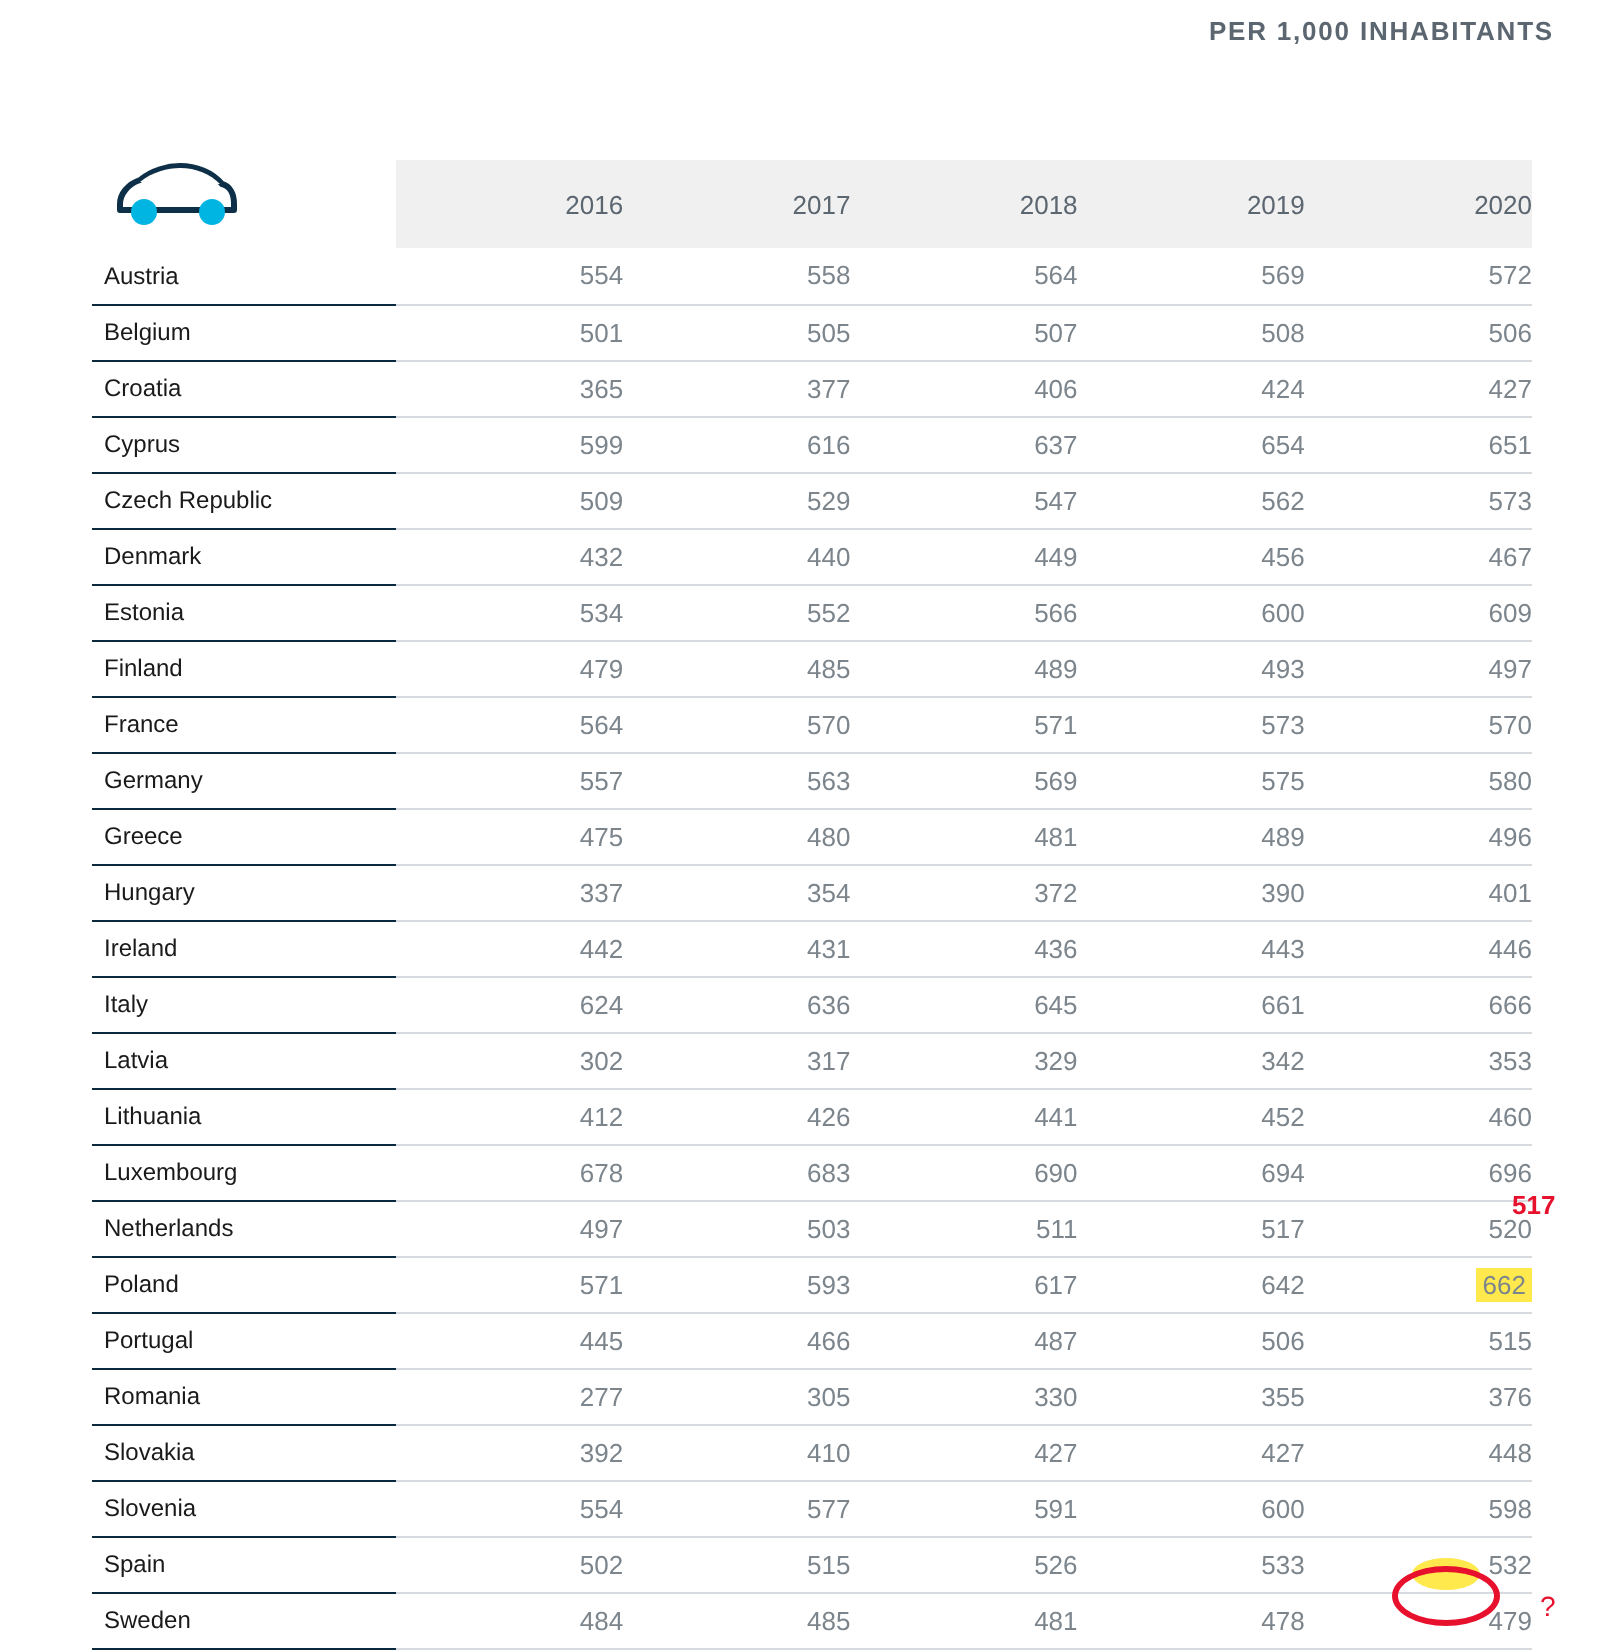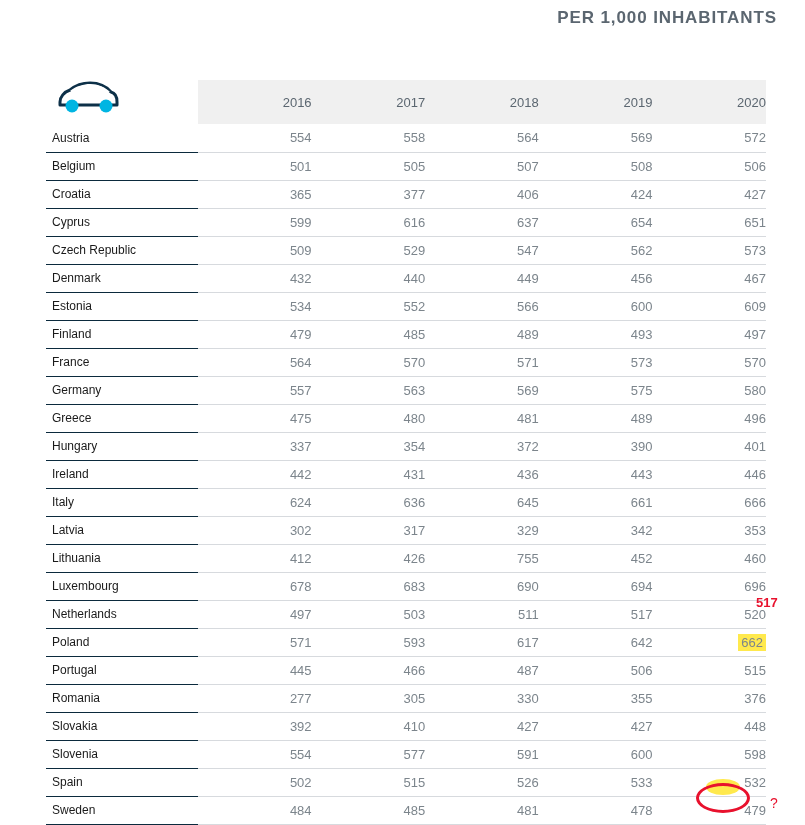--- a/index.html
+++ b/index.html
@@ -13,21 +13,21 @@
     position: relative;
     width: 805px;
     height: 825px;
     background: #ffffff;
     overflow: hidden;
   }
   .unit-label {
     position: absolute;
     right: 28px;
     top: 8px;
-    font-size: 17px;
+    font-size: 13px;
     letter-spacing: 0.9px;
     color: #5b6670;
     font-weight: 600;
   }
   table.data {
     position: absolute;
     left: 46px;
     top: 32px;
     border-collapse: collapse;
     width: 720px;
@@ -276,21 +276,21 @@
           <td>302</td>
           <td>317</td>
           <td>329</td>
           <td>342</td>
           <td>353</td>
         </tr>
         <tr>
           <td class="country">Lithuania</td>
           <td>412</td>
           <td>426</td>
-          <td>755</td>
+          <td>441</td>
           <td>452</td>
           <td>460</td>
         </tr>
         <tr>
           <td class="country">Luxembourg</td>
           <td>678</td>
           <td>683</td>
           <td>690</td>
           <td>694</td>
           <td>696</td>

